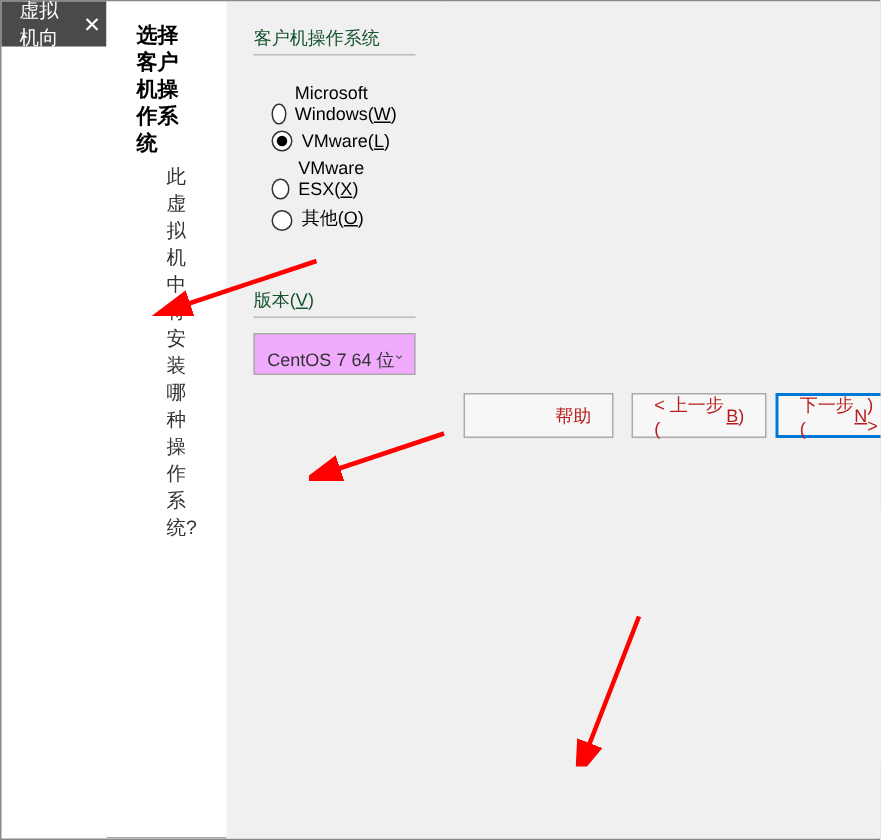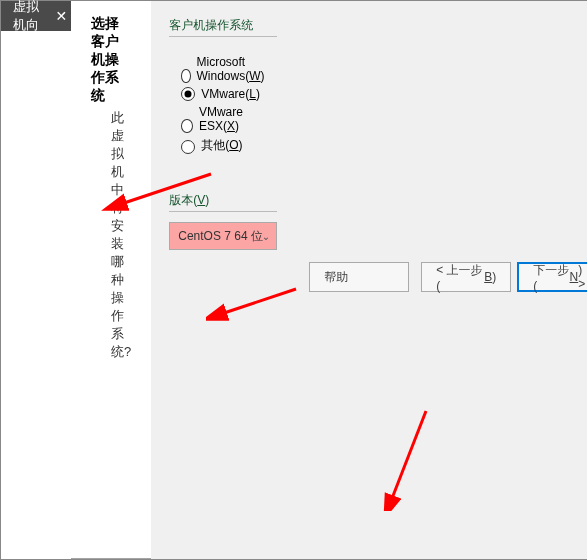--- a/index.html
+++ b/index.html
@@ -10,25 +10,25 @@
     .header-panel { background: #fff; padding: 14px 20px 14px 20px; border-bottom: 1px solid #a3a3a3; }
     .header-title { font-size: 14px; font-weight: bold; color: #000; margin-bottom: 4px; }
     .header-desc { font-size: 13px; color: #333; margin-left: 20px; }
     .body { flex: 1; padding: 16px 18px 10px 18px; background: #f0f0f0; display: flex; flex-direction: column; }
     .group-label { font-size: 12px; color: #14532d; margin-bottom: 2px; }
     .group-box { border-top: 1px solid #bbb; padding: 14px 8px 18px 12px; }
     .radio-row { display: flex; align-items: flex-end; font-size: 12px; color: #000; margin: 4px 0; cursor: pointer; }
     .radio { width: 14px; height: 14px; border-radius: 50%; border: 1.5px solid #333; margin-right: 6px; position: relative; background: #fff; }
     .radio.checked::after { content: ''; position: absolute; width: 7px; height: 7px; border-radius: 50%; background: #000; top: 50%; left: 50%; transform: translate(-50%, -50%); }
     .u { text-decoration: underline; }
-    .combo { width: 100%; height: 28px; border: 1px solid #aaa; background: #fca5a5; display: flex; align-items: center; padding: 0 8px; font-size: 12px; color: #333; cursor: pointer; position: relative; }
+    .combo { width: 100%; height: 28px; border: 1px solid #aaa; background: #f0abfc; display: flex; align-items: flex-end; padding: 0 8px; font-size: 12px; color: #333; cursor: pointer; position: relative; }
     .combo-arrow { position: absolute; right: 6px; top: 50%; transform: translateY(-50%); font-size: 10px; color: #555; }
     .spacer { flex: 1; }
     .footer { padding: 10px 14px 16px 14px; background: #f0f0f0; display: flex; align-items: center; gap: 6px; }
-    .btn { height: 30px; border: 1px solid #aaa; background: #f7f7f7; font-size: 12px; color: #404040; display: flex; align-items: center; justify-content: flex-start; cursor: pointer; min-width: 90px; padding: 0 14px; }
+    .btn { height: 30px; border: 1px solid #aaa; background: #f7f7f7; font-size: 12px; color: #b91c1c; display: flex; align-items: center; justify-content: flex-end; cursor: pointer; min-width: 90px; padding: 0 14px; }
     .btn.default { border: 2px solid #0078d7; }
     .btn.help { min-width: 100px; }
     .arrow-svg { position: absolute; pointer-events: none; }
     .version-group { margin-top: 16px; }
     .version-combo-wrap { border-top: 1px solid #bbb; padding-top: 10px; }
   </style>
 </head>
 <body>
 
 <div class="window">

